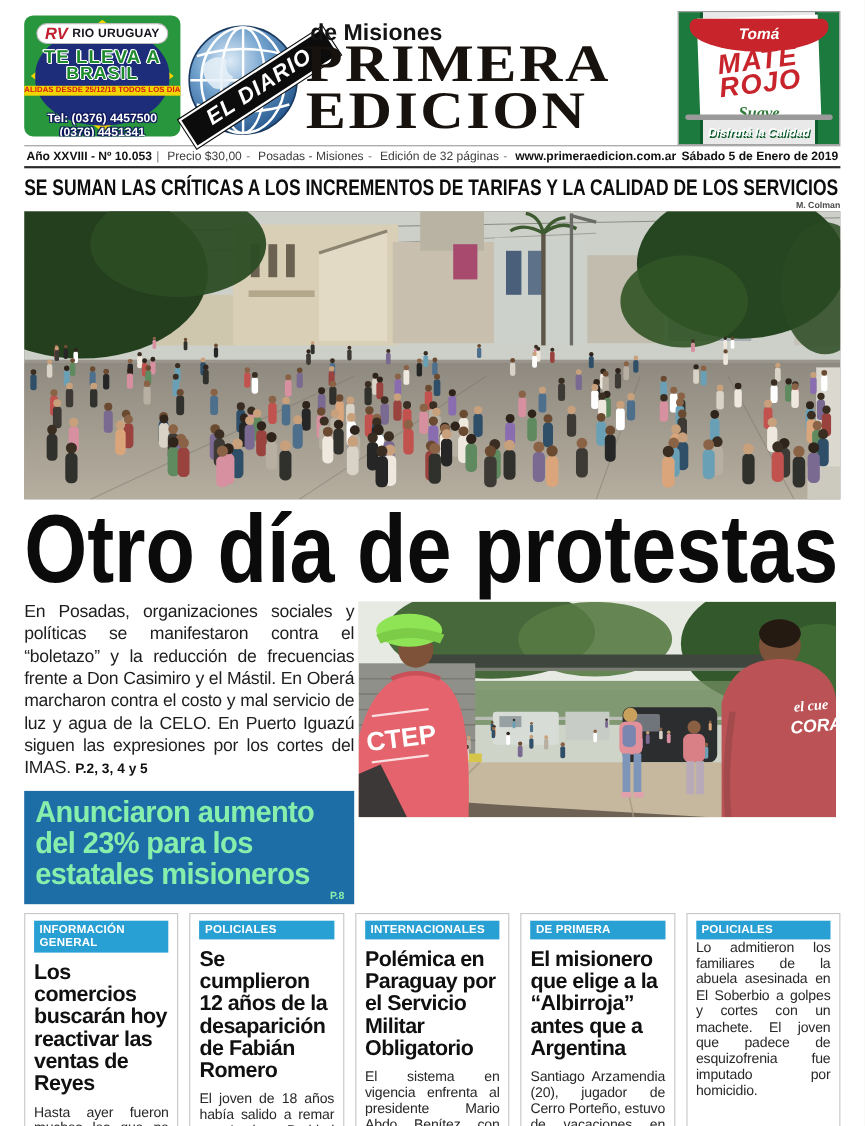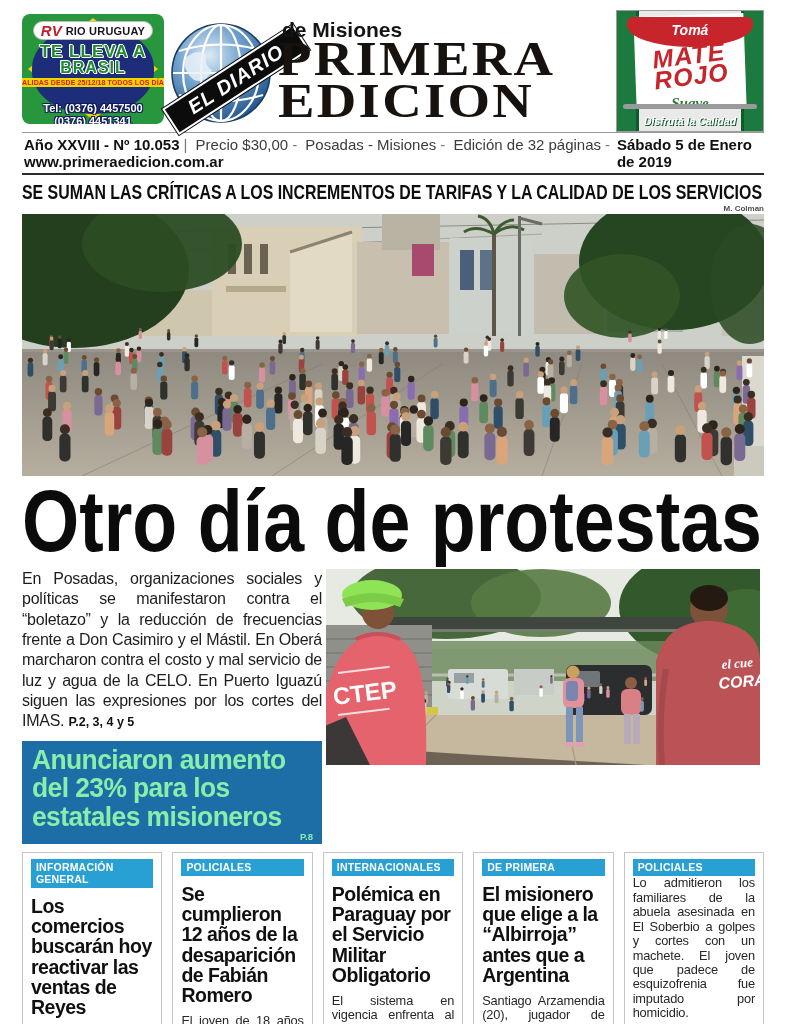--- a/index.html
+++ b/index.html
@@ -51,21 +51,21 @@
   .mr-brand{position:absolute;left:0;right:0;top:34px;text-align:center;color:#c8242c;font-weight:800;
             font-style:italic;font-size:25px;line-height:.82;transform:rotate(-7deg);letter-spacing:1px;}
   .mr-suave{position:absolute;left:0;right:0;top:84px;text-align:center;color:#2e7a3a;
             font-family:"Liberation Serif",serif;font-style:italic;font-weight:bold;font-size:15px;}
   .mr-tag{position:absolute;left:0;right:0;bottom:4px;text-align:center;color:#fff;font-style:italic;
           font-weight:bold;font-size:10.5px;text-shadow:1px 1px 0 #0e5c2c;}
   .mr-grayline{position:absolute;left:6px;right:6px;bottom:22px;height:5px;background:#9a9a9a;border-radius:3px;}
 
   
   .infobar{margin-top:0;border-top:1px solid #999;border-bottom:2px solid #2b2b2b;display:flex;
-           justify-content:space-between;align-items:center;padding:3px 2px;font-size:15px;color:#3c3c3c;}
+           justify-content:space-between;align-items:center;padding:3px 2px;font-size:11px;color:#3c3c3c;}
   .infobar b{color:#111;}
   .infobar .date{font-weight:bold;color:#111;}
   .sep{margin:0 4px;color:#777;}
 
   
   .strip-svg{display:block;margin-top:4px;}
   .credit{height:10px;text-align:right;font-size:8px;font-weight:bold;color:#4c4c4c;line-height:10px;}
 
   
   .photo-main{width:742px;height:262px;position:relative;overflow:hidden;background:#9a958c;}

